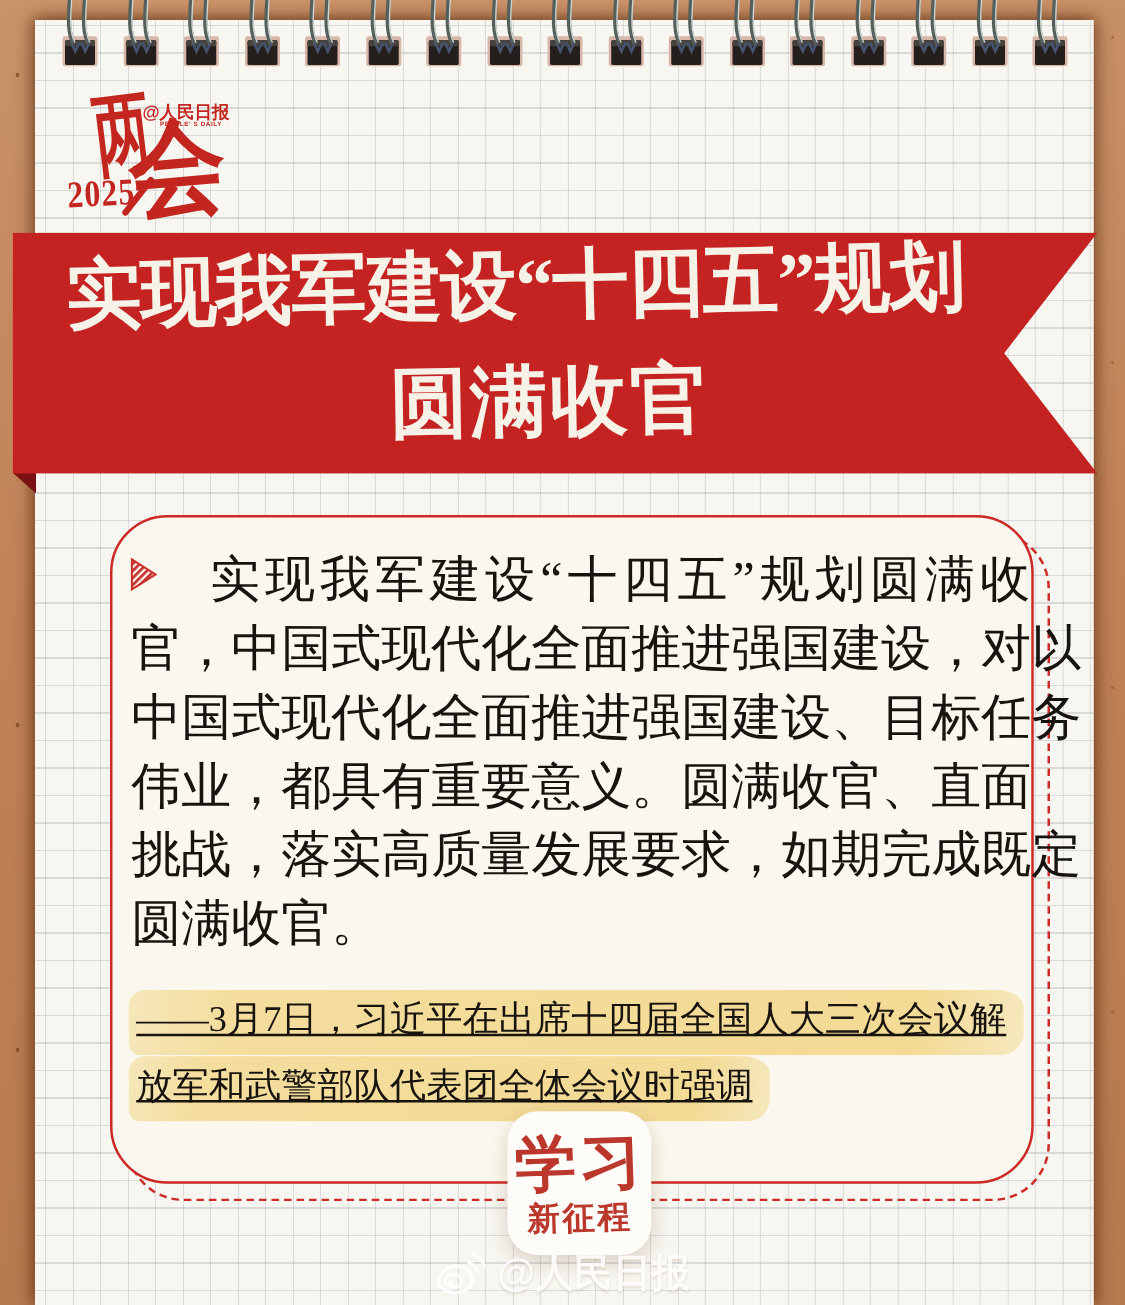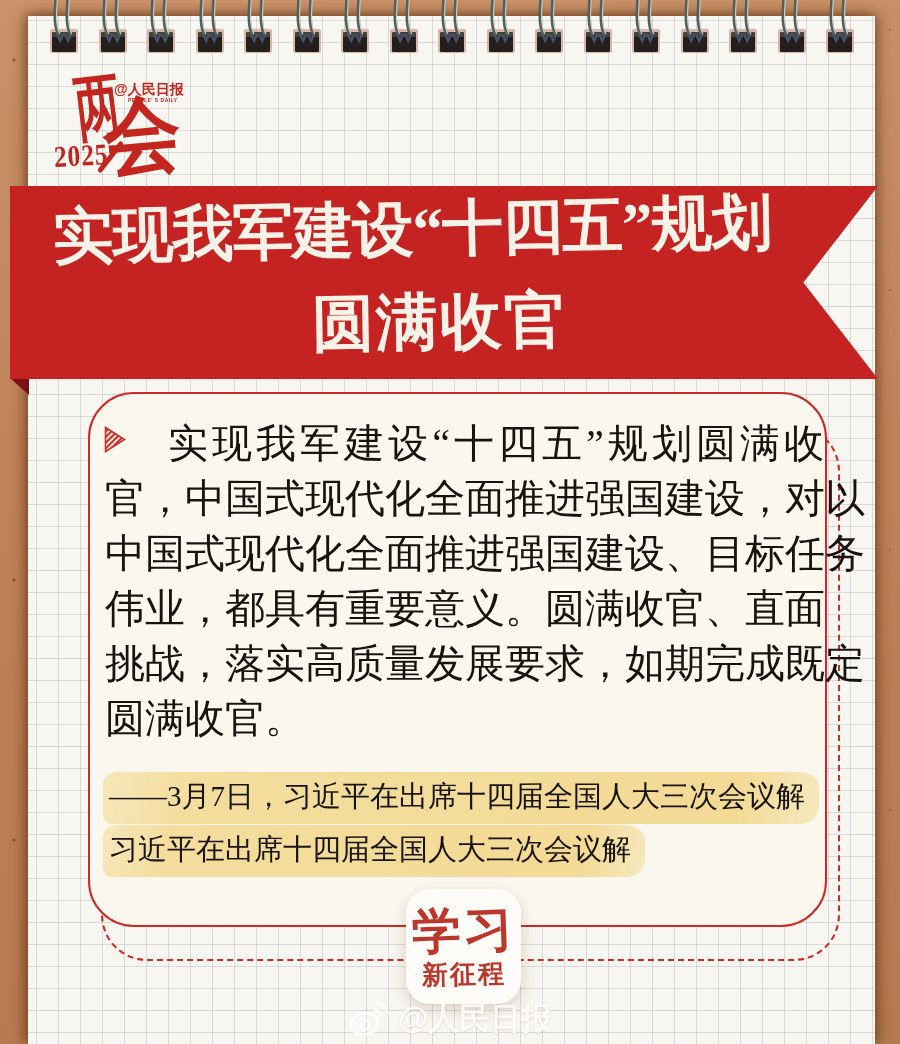--- a/index.html
+++ b/index.html
@@ -59,33 +59,33 @@
   .banner .line1{ position:absolute; left:22px; top:12px; width:760px; text-align:center;
       font-size:61px; font-weight:bold; color:#f7f2e8; letter-spacing:-1px; white-space:nowrap;
       transform:rotate(-1.2deg); line-height:1.05; }
   .banner .line2{ position:absolute; left:20px; top:104px; width:820px; text-align:center;
       font-size:62px; font-weight:bold; color:#f7f2e8; letter-spacing:2px; white-space:nowrap;
       transform:rotate(-1deg); line-height:1.05; }
 
   
   .card-shadow{ position:absolute; left:101px; top:425px; width:739px; height:536px;
       border:2px dashed #cd2b26; border-radius:46px; z-index:11; }
-  .card{ position:absolute; left:88px; top:392px; width:739px; height:535px;
+  .card{ position:absolute; left:88px; top:412px; width:739px; height:535px;
       background:#faf8ee; border:2.5px solid #cb2a26; border-radius:46px; z-index:12; }
   .bullet{ position:absolute; left:14px; top:32px; width:22px; height:27px; }
   .quote{ position:absolute; left:15px; top:22px; width:719px;
       font-size:40px; line-height:55px; color:#17130f; letter-spacing:0; }
   .qline{ text-align:justify; text-align-last:justify; white-space:nowrap; }
   .qline.first{ padding-left:63px; }
   .qline.last{ text-align-last:left; }
   .attribution{ position:absolute; left:13px; top:378px; width:719px;
       font-size:29px; line-height:43px; color:#17130f; }
   .attribution .row{ margin-bottom:1px; }
   .hl{ display:inline-block; background:linear-gradient(100deg, rgba(243,217,144,.55), #f4dd9d 12%, #f3da95 88%, rgba(243,217,144,.5));
-      padding:3px 14px 6px 6px; border-radius:14px 22px 18px 8px / 12px 14px 18px 10px; white-space:nowrap; }
+      padding:3px 14px 6px 6px; border-radius:14px 22px 18px 8px / 12px 14px 18px 10px; white-space:nowrap;text-decoration:underline; }
 
   
   .stamp{ position:absolute; left:406px; top:889px; width:115px; height:115px; background:#fdfcf8;
       border-radius:24px; z-index:20; box-shadow:0 5px 16px rgba(110,55,15,.20);
       display:flex; flex-direction:column; align-items:center; justify-content:center; color:#bc372b; }
   .stamp .s1{ font-size:49px; font-weight:bold; letter-spacing:3px; line-height:1; transform:rotate(-2deg); }
   .stamp .s2{ font-size:26px; font-weight:bold; letter-spacing:2px; line-height:1; margin-top:7px; transform:rotate(-1.5deg); }
 
   
   .watermark{ position:absolute; left:0; top:998px; width:900px; display:flex; align-items:center;
@@ -129,21 +129,21 @@
   <div class="quote" data-name="quote-text-block">
     <div class="qline first" data-name="quote-line">实现我军建设“十四五”规划圆满收</div>
     <div class="qline" data-name="quote-line">官，中国式现代化全面推进强国建设，对以</div>
     <div class="qline" data-name="quote-line">中国式现代化全面推进强国建设、目标任务</div>
     <div class="qline" data-name="quote-line">伟业，都具有重要意义。圆满收官、直面</div>
     <div class="qline" data-name="quote-line">挑战，落实高质量发展要求，如期完成既定</div>
     <div class="qline last" data-name="quote-line">圆满收官。</div>
   </div>
   <div class="attribution" data-name="attribution-block">
     <div class="row"><span class="hl" data-name="attribution-line-1">——3月7日，习近平在出席十四届全国人大三次会议解</span></div>
-    <div class="row"><span class="hl" data-name="attribution-line-2">习近平在出席十四届全国人大三次会议解</span></div>
+    <div class="row"><span class="hl" data-name="attribution-line-2">放军和武警部队代表团全体会议时强调</span></div>
   </div>
 </div>
 
 <div class="binder" data-name="spiral-binder-row">
     <div class="binder-unit" data-name="binder-ring" style="left: 49px;"><svg width="30" height="58" viewBox="0 0 30 58">
         <rect x="1" y="29" width="28" height="24" rx="2" fill="#d9b7a8"></rect>
         <rect x="3" y="32" width="24" height="20" rx="1.5" fill="#241f1c"></rect>
         <rect x="3" y="32" width="24" height="5" rx="1.5" fill="#46413b"></rect>
         <path d="M8 34 l3.2 7 l3.2-7 M16 34 l3.2 7 l3.2-7" stroke="#46536f" stroke-width="2.2" fill="none"></path>
         <path d="M7,-2 C6,14 5,26 10,35" stroke="#55605c" stroke-width="3.4" fill="none"></path>

